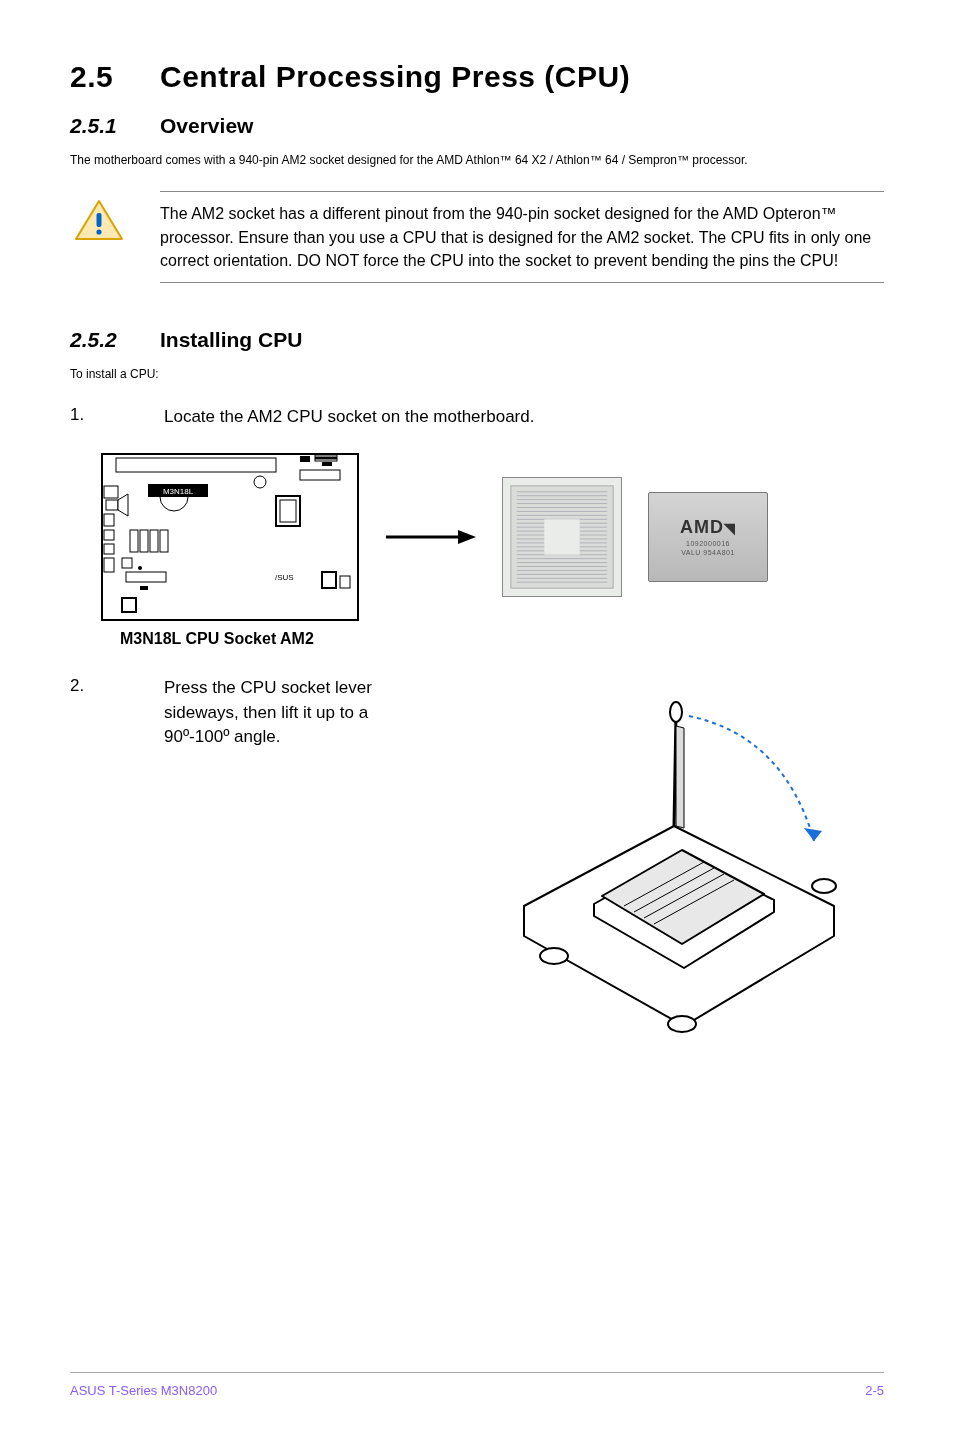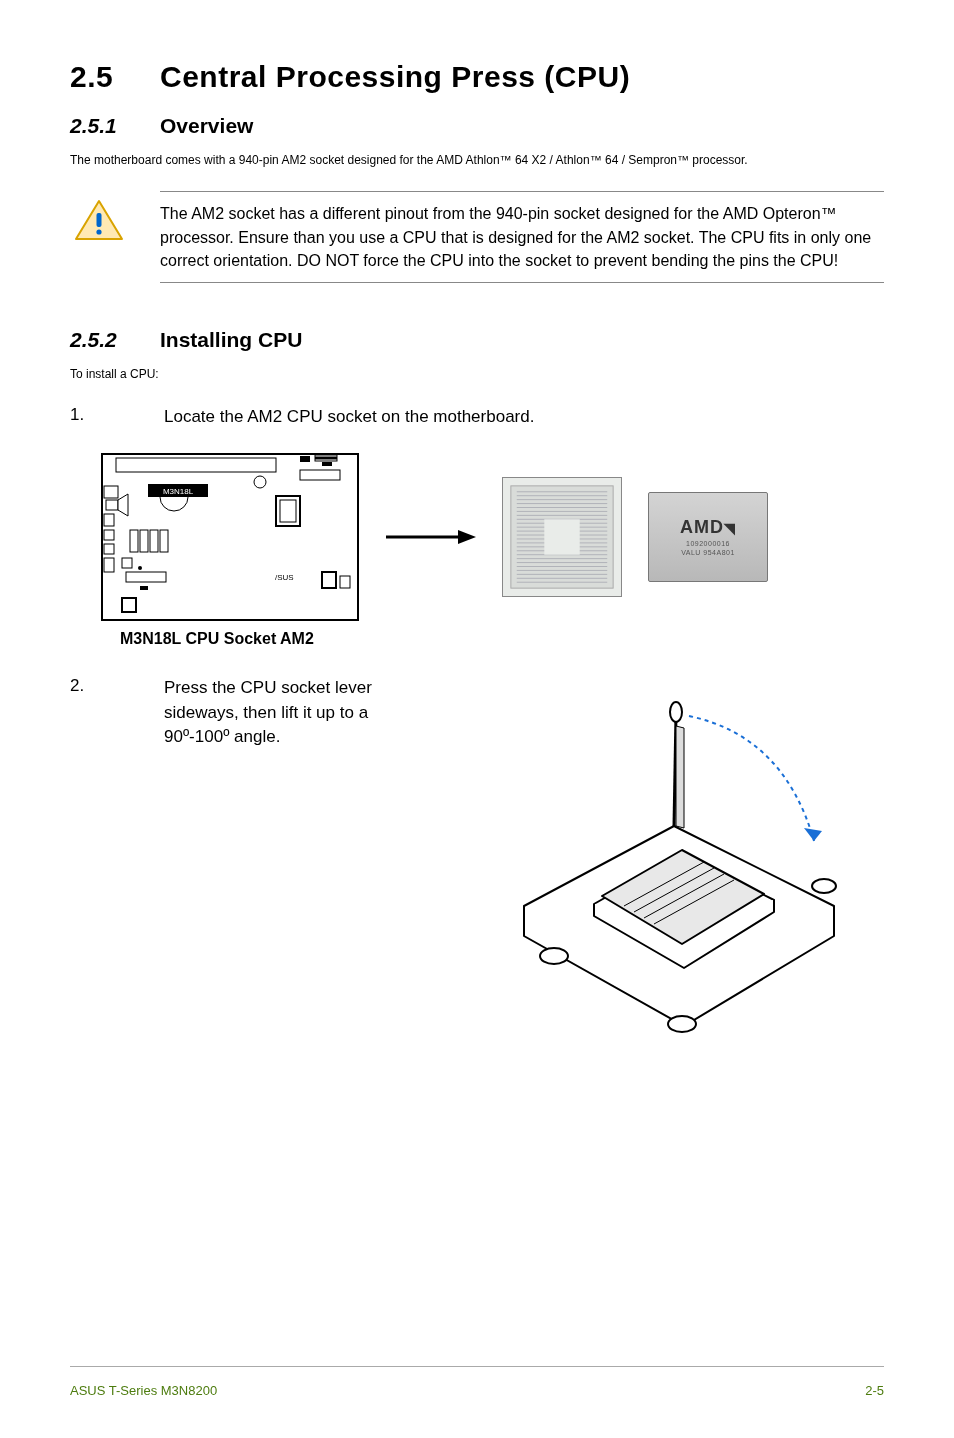--- a/index.html
+++ b/index.html
@@ -90,23 +90,23 @@
       font-weight: bold;
       font-size: 16px;
       margin: 6px 0 28px 50px;
     }
     .step2-row { display: flex; gap: 30px; align-items: flex-start;}
     .socket-drawing { flex: 0 0 auto; width: 380px; height: 380px; margin-left: auto; margin-right: 20px;}
     .footer {
       position: absolute;
       left: 70px; right: 70px; bottom: 40px;
       border-top: 1px solid #aaa;
-      padding-top: 16px;
+      padding-top: 10px;
       display: flex; justify-content: space-between;
-      font-size: 13px; color: #4d7c0f;
+      font-size: 13px; color: #8b5cf6;
     }
   </style>
 </head>
 <body>
 
 <h1 class="main-heading">
   <span class="num">2.5</span><span>Central Processing Press (CPU)</span>
 </h1>
 
 <h2 class="sub-heading">

